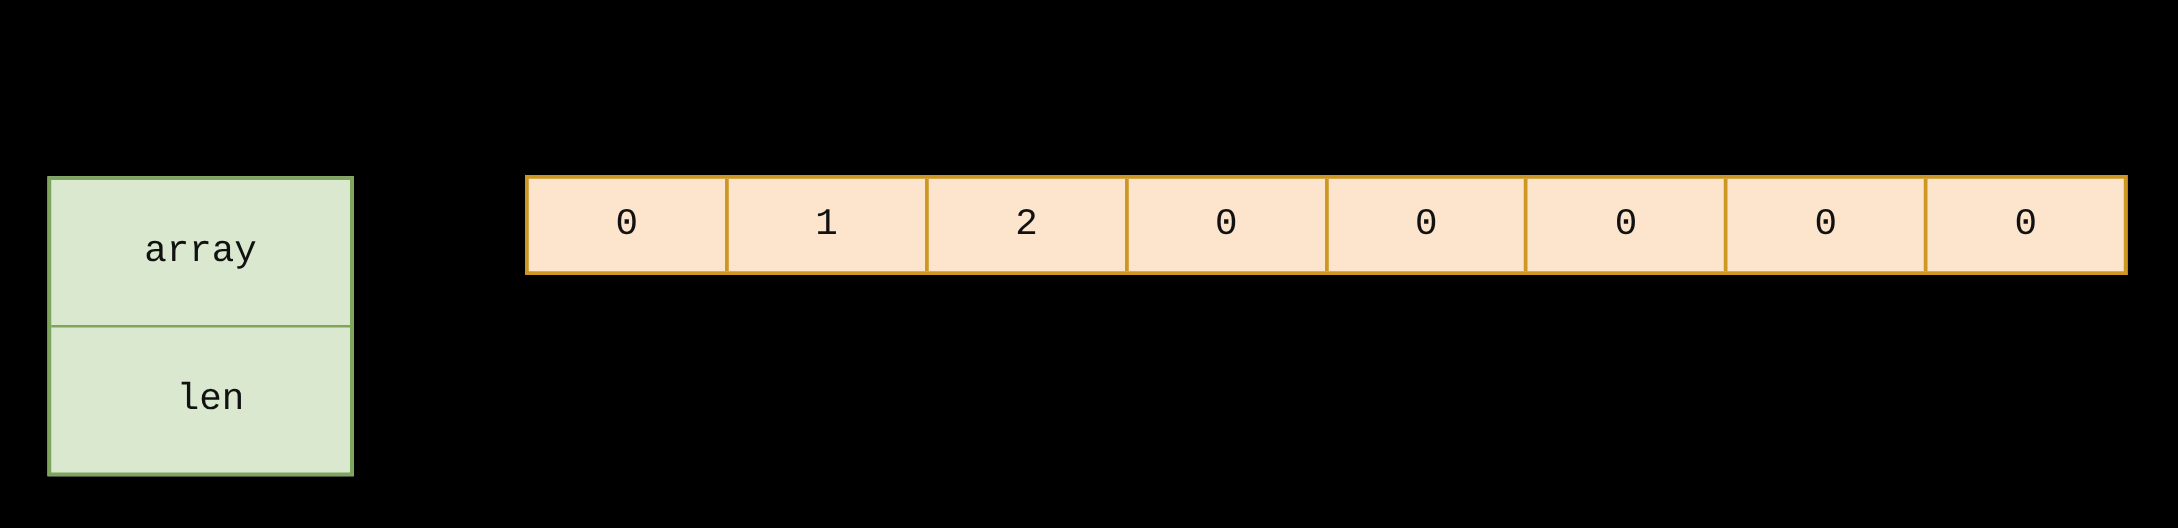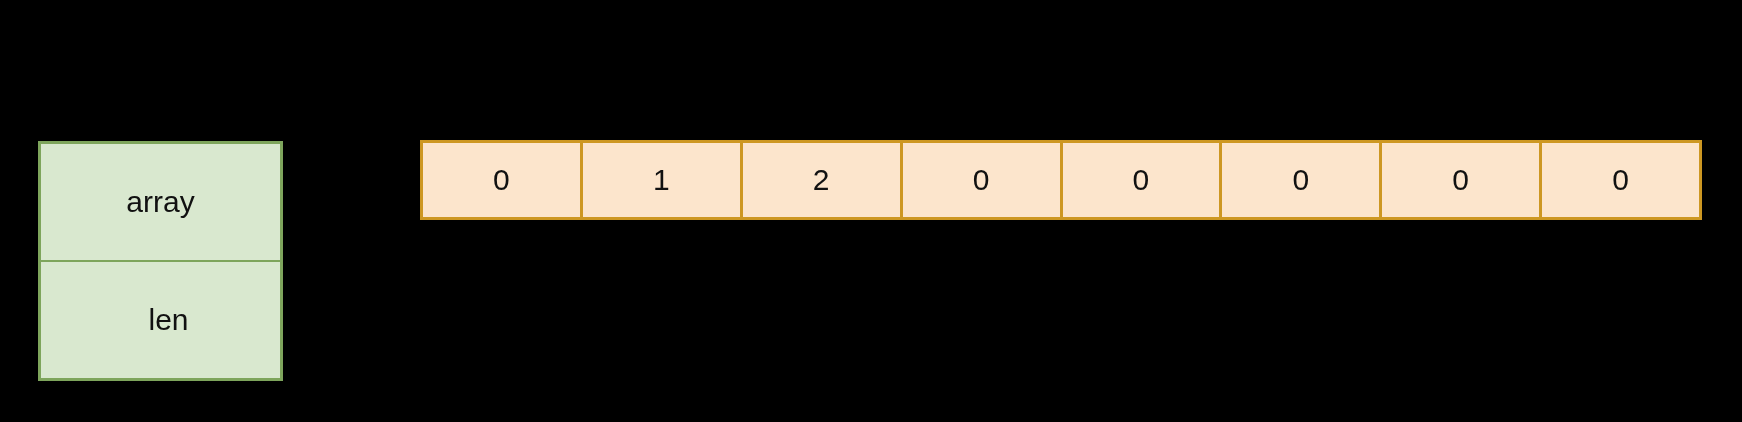--- a/index.html
+++ b/index.html
@@ -10,21 +10,21 @@
     --text: #111111;
     --bg: #000000;
   }
   * { margin: 0; padding: 0; box-sizing: border-box; }
   html, body { background: var(--bg); }
   .canvas {
     position: relative;
     width: 1742px;
     height: 422px;
     background: var(--bg);
-    font-family: Liberation Sans, sans-serif;
+    font-family: Liberation Mono, monospace;
     color: var(--text);
     overflow: hidden;
   }
 
   
   .struct {
     position: absolute;
     left: 38px;
     top: 141px;
     width: 245px;

